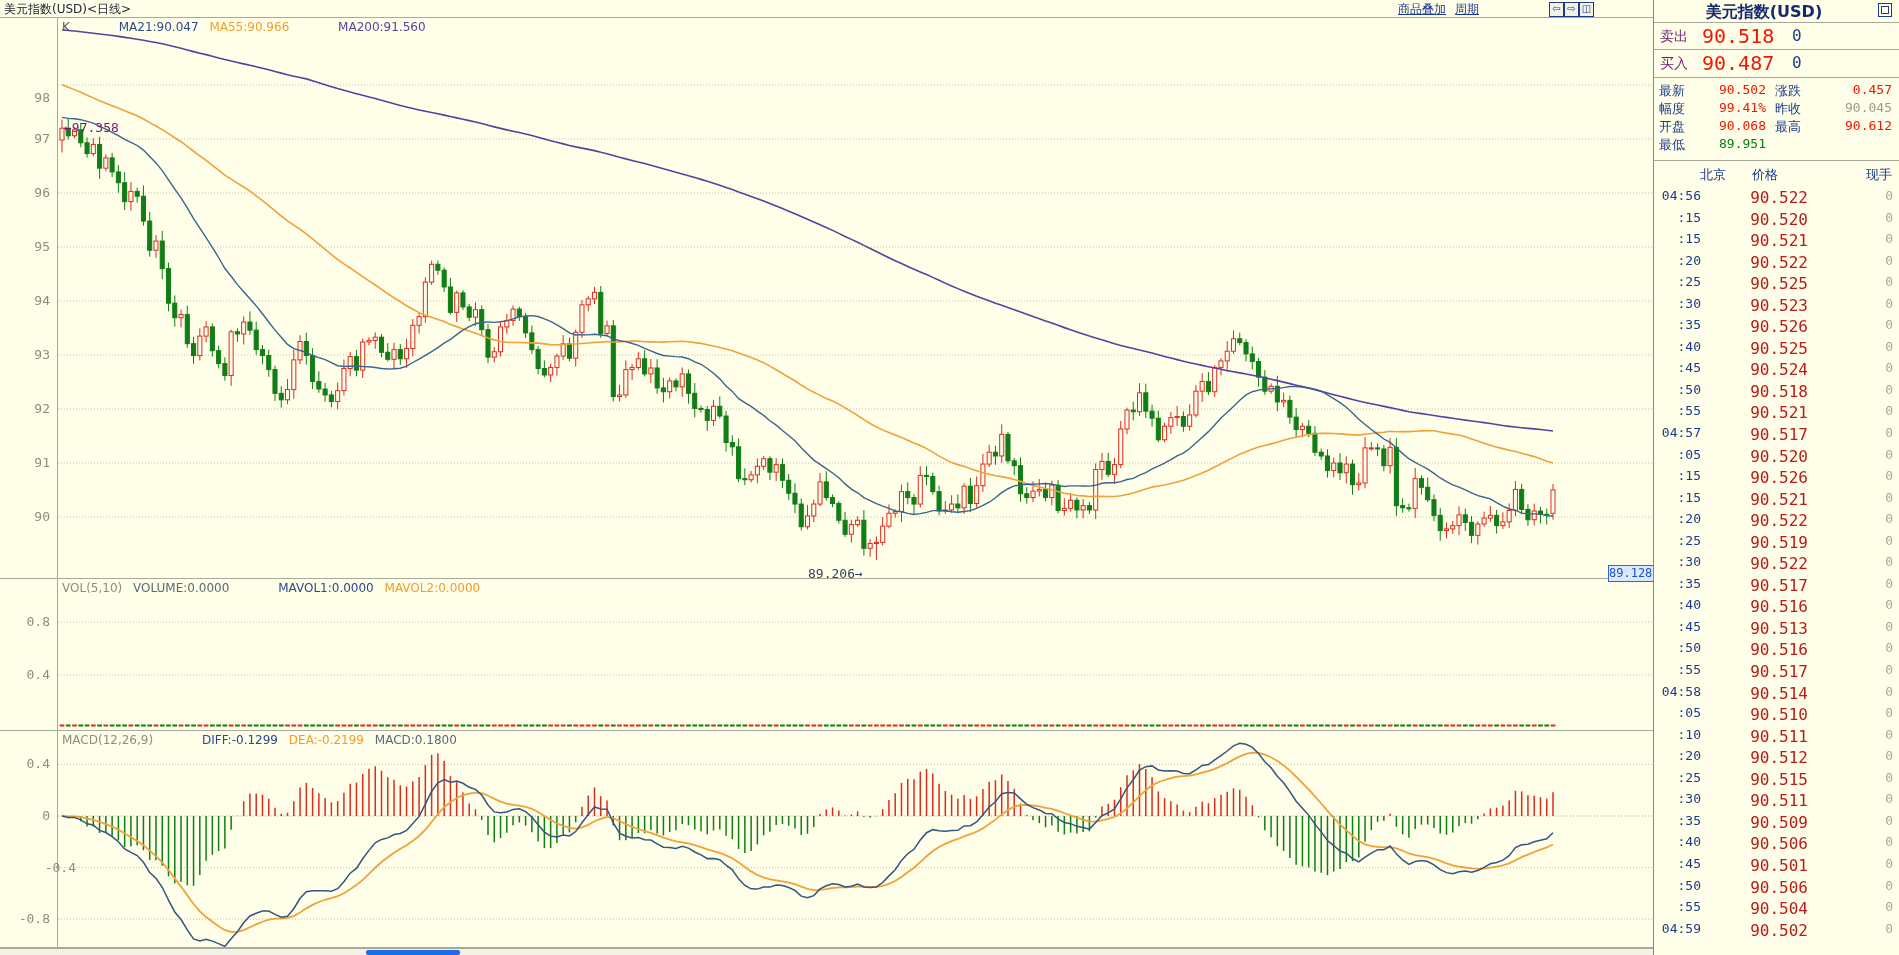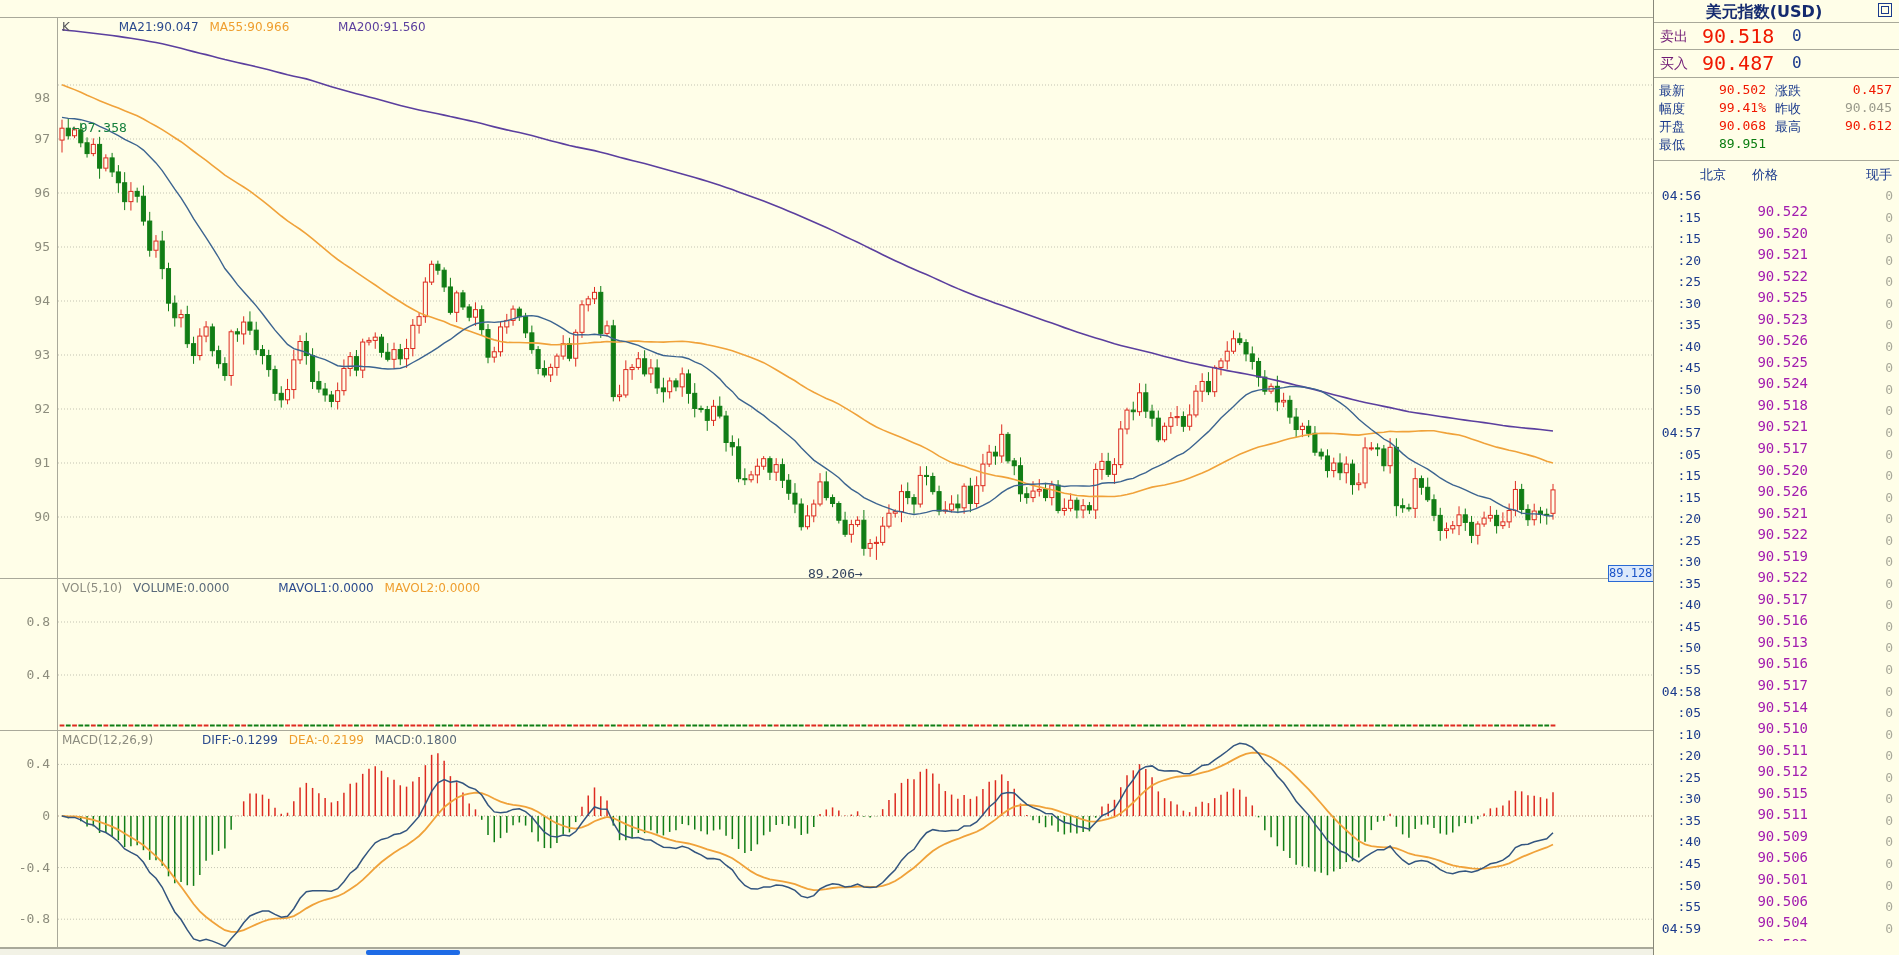--- a/index.html
+++ b/index.html
@@ -15,21 +15,21 @@
             font-size:10px;line-height:12px;text-align:center;background:#f4f2e2;cursor:pointer;}
   
   #chart-region{position:absolute;left:0;top:17px;width:1653px;height:931px;}
   #chart-svg{position:absolute;left:0;top:-17px;}
   .axis-lab{position:absolute;width:50px;text-align:right;font-size:13px;color:#8d8d7d;
             font-family:"DejaVu Sans Mono",monospace;}
   .legend{position:absolute;left:62px;font-size:12px;white-space:nowrap;}
   .legend span{margin-right:7px;}
   .lg-k{color:#55555a;} .lg-blue{color:#2b4a8e;padding-left:38px;} .lg-orange{color:#ef9e2e;}
   .lg-purple{color:#5b3f9e;margin-left:38px;} .lg-gray{color:#8d8d80;} .lg-slate{color:#5a6a7a;}
-  #ann-high{position:absolute;left:72px;top:103px;font-size:13px;color:#15803d;font-family:"DejaVu Sans Mono",monospace;}
+  #ann-high{position:absolute;left:64px;top:103px;font-size:13px;color:#701a75;font-family:"DejaVu Sans Mono",monospace;}
   #ann-low{position:absolute;left:808px;top:549px;font-size:13px;color:#33435e;font-family:"DejaVu Sans Mono",monospace;}
   #price-box{position:absolute;left:1608px;top:548px;width:44px;height:15px;border:1px solid #2a6ad4;
              background:#dce9fb;color:#1b54c8;font-size:12px;line-height:15px;text-align:left;
              font-family:"DejaVu Sans Mono",monospace;}
   
   #scrollstrip{position:absolute;left:0;top:948px;width:1653px;height:7px;background:#f2f2e6;border-top:1px solid #a9a99a;}
   #scrollthumb{position:absolute;left:366px;top:1px;width:94px;height:5px;background:#1e6be6;border-radius:2px;cursor:pointer;}
   
   #rightpanel{position:absolute;left:1653px;top:0;width:246px;height:955px;border-left:1px solid #88887a;background:#fffee8;}
   #panel-title{position:absolute;left:0;top:2px;width:220px;text-align:center;font-size:16px;font-weight:bold;color:#142a6e;}
@@ -45,28 +45,36 @@
   .stat-row .l1{position:absolute;left:5px;color:#1b3a8c;}
   .stat-row .v1{position:absolute;left:40px;width:72px;text-align:right;font-family:"DejaVu Sans Mono",monospace;}
   .stat-row .l2{position:absolute;left:121px;color:#1b3a8c;}
   .stat-row .v2{position:absolute;left:158px;width:80px;text-align:right;font-family:"DejaVu Sans Mono",monospace;}
   .v-red{color:#f01800;} .v-green{color:#0a7d10;} .v-gray{color:#9a9a8c;}
   #list-header{position:absolute;left:0;top:160px;width:246px;height:24px;border-top:1px solid #a9a99a;font-size:13px;color:#1b3a8c;}
   #lh-time{position:absolute;left:6px;top:5px;margin-left:40px;} #lh-price{position:absolute;left:98px;top:5px;} #lh-vol{position:absolute;right:8px;top:5px;}
   #quote-list{position:absolute;left:0;top:186px;width:246px;height:755px;overflow:hidden;}
   .qrow{position:relative;width:246px;height:21.55px;font-size:13px;font-family:"DejaVu Sans Mono",monospace;}
   .qrow .t{position:absolute;right:199px;top:2px;color:#1b3a8c;}
-  .qrow .p{position:absolute;left:88px;width:66px;text-align:right;top:17px;color:#a21caf;font-size:14px;}
+  .qrow .p{position:absolute;left:88px;width:66px;text-align:right;top:2px;color:#b91c1c;font-size:16px;}
   .qrow .v{position:absolute;right:7px;top:2px;color:#a9a99a;}
 </style>
 </head>
 <body>
 
 <div id="app">
 
+  <div id="topbar">
+    <span id="chart-title">美元指数(USD)&lt;日线&gt;</span>
+    <span class="toplink" id="overlay-link">商品叠加</span>
+    <span class="toplink" id="period-link">周期</span>
+    <span class="icon-box" style="left:1549px">⇦</span>
+    <span class="icon-box" style="left:1564px">⇨</span>
+    <span class="icon-box" style="left:1579px">◫</span>
+  </div>
 
   <div id="chart-region">
     <svg id="chart-svg" width="1653" height="948" viewBox="0 0 1653 948">
         <defs>
           <clipPath id="kclip">
             <rect x="58" y="18" width="1594" height="560"></rect>
           </clipPath>
           <clipPath id="mclip">
             <rect x="58" y="731" width="1594" height="216"></rect>
           </clipPath>
@@ -1089,21 +1097,21 @@
         <div class="axis-lab" style="top: 222px; left: 0px;">95</div>
         <div class="axis-lab" style="top: 276px; left: 0px;">94</div>
         <div class="axis-lab" style="top: 330px; left: 0px;">93</div>
         <div class="axis-lab" style="top: 384px; left: 0px;">92</div>
         <div class="axis-lab" style="top: 438px; left: 0px;">91</div>
         <div class="axis-lab" style="top: 492px; left: 0px;">90</div>
         <div class="axis-lab" style="top: 597px; left: 0px;">0.8</div>
         <div class="axis-lab" style="top: 650px; left: 0px;">0.4</div>
         <div class="axis-lab" style="top: 739.4px; left: 0px;">0.4</div>
         <div class="axis-lab" style="top: 791px; left: 0px;">0</div>
-        <div class="axis-lab" style="top: 842.6px; left: 0px;">-0.4</div>
+        <div class="axis-lab" style="top: 842.6px; left: 0px; padding-left: 26px;">-0.4</div>
         <div class="axis-lab" style="top: 894.2px; left: 0px;">-0.8</div>
       </div>
   </div>
 
   <div id="scrollstrip">
     <div id="scrollthumb"></div>
   </div>
 
   <div id="rightpanel">
     <div id="panel-title">美元指数(USD)</div>

